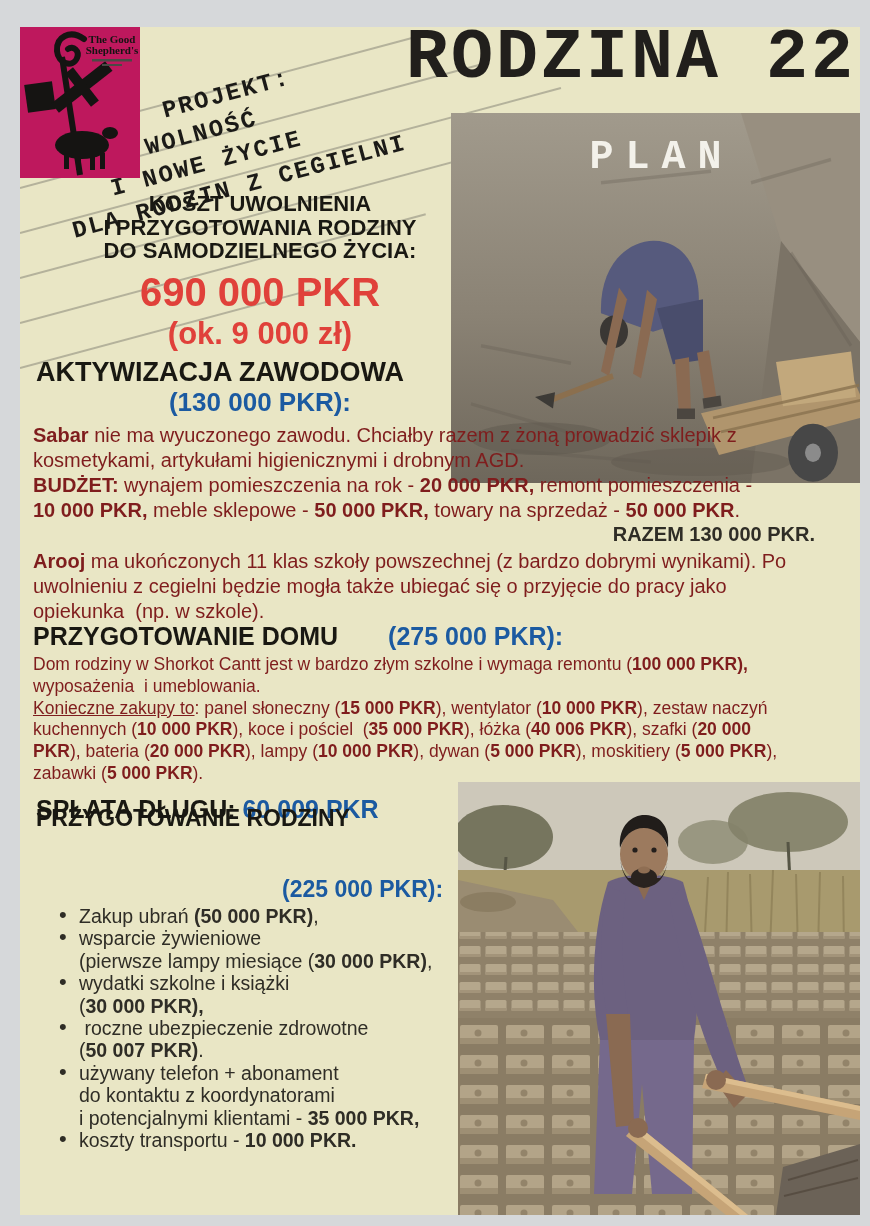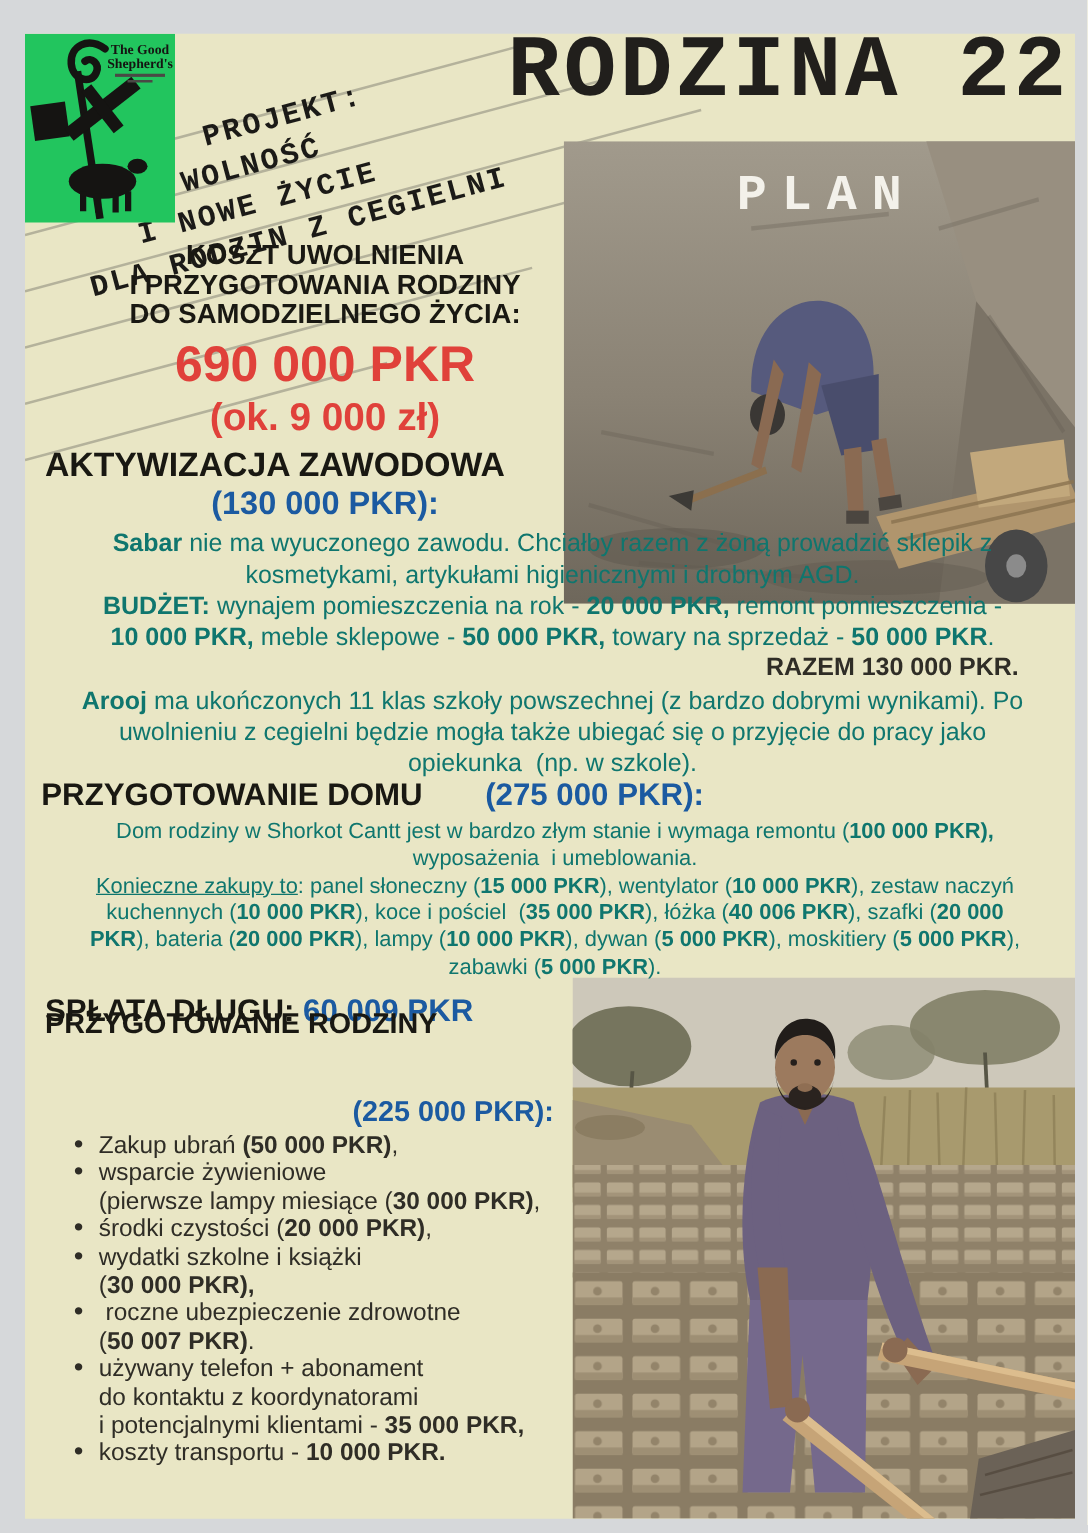--- a/index.html
+++ b/index.html
@@ -5,21 +5,21 @@
   html,body{margin:0;padding:0;}
   body{width:870px;height:1226px;position:relative;overflow:hidden;
        font-family:"Liberation Sans","DejaVu Sans",sans-serif;}
   .frame{position:absolute;inset:0;background:#d6d8da;}
   .poster{position:absolute;left:20px;top:27px;width:840px;height:1188px;
           background:#e9e6c5;overflow:hidden;}
   
   .pline{position:absolute;height:2px;background:rgba(128,126,114,.5);
          transform:rotate(-15deg);transform-origin:left center;z-index:1;}
   
-  .logo{position:absolute;left:0;top:0;width:120px;height:151px;background:#22c55e;z-index:3;}
+  .logo{position:absolute;left:0;top:0;width:120px;height:151px;background:#be185d;z-index:3;}
   .logo svg{display:block;width:100%;height:100%;}
   
   .ribbon{position:absolute;left:25px;top:100px;z-index:2;
           transform:rotate(-15deg);transform-origin:0 0;
           font-family:"Liberation Mono","DejaVu Sans Mono",monospace;
           font-weight:700;font-size:24px;letter-spacing:2px;color:#1b1a17;
           line-height:31px;white-space:nowrap;}
   .ribbon .r1{margin-left:118px;} .ribbon .r2{margin-left:92px;}
   .ribbon .r3{margin-left:48px;}  .ribbon .r4{margin-left:0;}
   
@@ -39,21 +39,21 @@
   .amount-main{position:absolute;left:55px;top:243px;width:370px;text-align:center;z-index:2;
                font-weight:700;font-size:40px;}
   .amount-sub{position:absolute;left:55px;top:289px;width:370px;text-align:center;z-index:2;
               font-weight:700;font-size:31px;}
   .sec-a-title{position:absolute;left:16px;top:330px;margin:0;z-index:2;
                font-size:27px;font-weight:700;color:#191812;}
   .sec-a-amount{position:absolute;left:70px;top:360px;width:340px;text-align:center;z-index:2;
                 font-weight:700;font-size:26px;}
   .blue{color:#1b5aa1;} .red{color:#e0413a;}
   
-  .para{position:absolute;margin:0;z-index:3;color:#0f766e;white-space:pre-wrap;text-align:center;}
+  .para{position:absolute;margin:0;z-index:3;color:#7f1d1d;white-space:pre-wrap;}
   .p-sabar{left:13px;top:396px;width:818px;font-size:20px;line-height:25px;}
   .razem{position:absolute;right:45px;top:496px;z-index:3;
          font-weight:700;font-size:20px;color:#2f2d26;}
   .p-arooj{left:13px;top:522px;width:818px;font-size:20px;line-height:25px;}
   .sec-h{position:absolute;margin:0;z-index:2;font-weight:700;color:#191812;}
   .sec-d{left:13px;top:595px;font-size:25px;}
   .sec-d .blue{margin-left:50px;}
   .p-dom{left:13px;top:627px;width:822px;font-size:17.5px;line-height:21.8px;}
   .sec-s{left:16px;top:768px;font-size:25px;}
   .sec-r{left:16px;top:778px;font-size:23px;}
@@ -174,21 +174,21 @@
     <p class="para p-sabar"><span class="b">Sabar</span><span> nie ma wyuczonego zawodu. Chciałby razem z żoną prowadzić sklepik z
 kosmetykami, artykułami higienicznymi i drobnym AGD.
 </span><span class="b">BUDŻET:</span><span> wynajem pomieszczenia na rok - </span><span class="b">20 000 PKR,</span><span> remont pomieszczenia -
 </span><span class="b">10 000 PKR,</span><span> meble sklepowe - </span><span class="b">50 000 PKR,</span><span> towary na sprzedaż - </span><span class="b">50 000 PKR</span><span>.</span></p>
     <div class="razem">RAZEM 130 000 PKR.</div>
     <p class="para p-arooj"><span class="b">Arooj</span><span> ma ukończonych 11 klas szkoły powszechnej (z bardzo dobrymi wynikami). Po
 uwolnieniu z cegielni będzie mogła także ubiegać się o przyjęcie do pracy jako
 opiekunka  (np. w szkole).</span></p>
 
     <h2 class="sec-h sec-d"><span>PRZYGOTOWANIE DOMU</span><span class="blue">(275 000 PKR):</span></h2>
-    <p class="para p-dom"><span>Dom rodziny w Shorkot Cantt jest w bardzo złym stanie i wymaga remontu (</span><span class="b">100 000 PKR),</span><span>
+    <p class="para p-dom"><span>Dom rodziny w Shorkot Cantt jest w bardzo złym szkolne i wymaga remontu (</span><span class="b">100 000 PKR),</span><span>
 wyposażenia  i umeblowania.
 </span><span class="u">Konieczne zakupy to</span><span>: panel słoneczny (</span><span class="b">15 000 PKR</span><span>), wentylator (</span><span class="b">10 000 PKR</span><span>), zestaw naczyń
 kuchennych (</span><span class="b">10 000 PKR</span><span>), koce i pościel  (</span><span class="b">35 000 PKR</span><span>), łóżka (</span><span class="b">40 006 PKR</span><span>), szafki (</span><span class="b">20 000</span><span>
 </span><span class="b">PKR</span><span>), bateria (</span><span class="b">20 000 PKR</span><span>), lampy (</span><span class="b">10 000 PKR</span><span>), dywan (</span><span class="b">5 000 PKR</span><span>), moskitiery (</span><span class="b">5 000 PKR</span><span>),
 zabawki (</span><span class="b">5 000 PKR</span><span>).</span></p>
 
     <h2 class="sec-h sec-s"><span>SPŁATA DŁUGU:</span> <span class="blue">60 009 PKR</span></h2>
 
     <h2 class="sec-h sec-r">PRZYGOTOWANIE RODZINY</h2>
     <div class="sec-r-amount blue">(225 000 PKR):</div>
@@ -257,21 +257,20 @@
         </g>
         <circle cx="258" cy="298" r="10" fill="#8a6a52"></circle>
         <circle cx="180" cy="346" r="10" fill="#8a6a52"></circle>
       </svg>
     </figure>
 
     <ul class="bullets">
       <li><span>Zakup ubrań </span><span class="b">(50 000 PKR)</span><span>,</span></li>
       <li><span>wsparcie żywieniowe
 (pierwsze lampy miesiące (</span><span class="b">30 000 PKR)</span><span>,</span></li>
-      <li><span>środki czystości (</span><span class="b">20 000 PKR)</span><span>,</span></li>
       <li><span>wydatki szkolne i książki
 (</span><span class="b">30 000 PKR),</span></li>
       <li><span> roczne ubezpieczenie zdrowotne
 (</span><span class="b">50 007 PKR)</span><span>.</span></li>
       <li><span>używany telefon + abonament
 do kontaktu z koordynatorami
 i potencjalnymi klientami - </span><span class="b">35 000 PKR,</span></li>
       <li><span>koszty transportu - </span><span class="b">10 000 PKR.</span></li>
     </ul>
 

